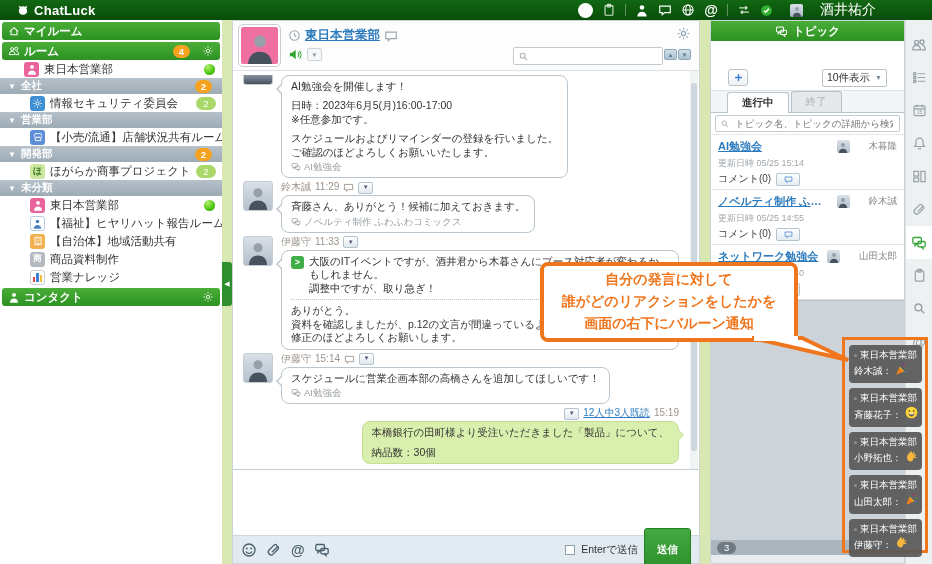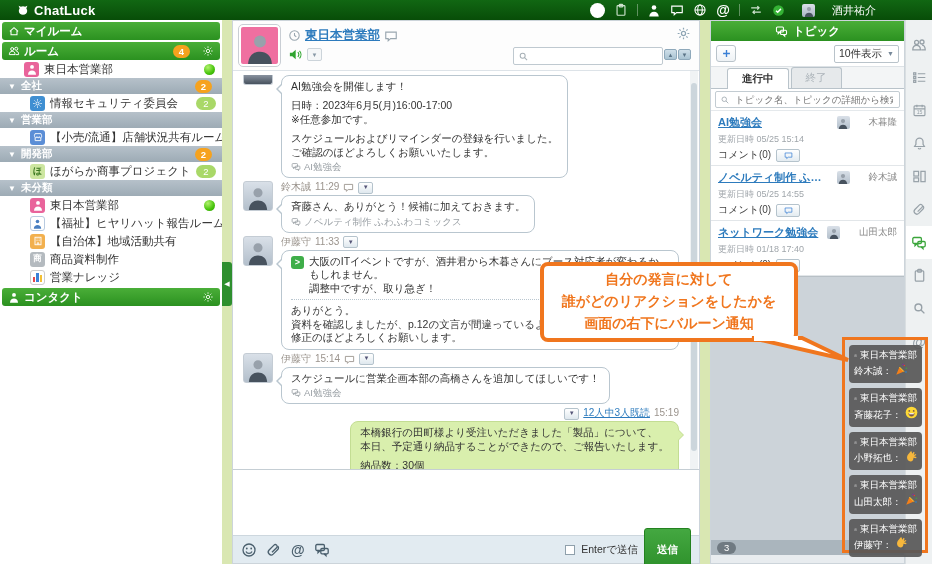--- a/index.html
+++ b/index.html
@@ -9,21 +9,21 @@
 
   
   .topbar{position:absolute;left:0;top:0;width:932px;height:20px;
           background:linear-gradient(#116713,#084d08);display:flex;align-items:center;
           padding:0 16px;color:#fff;z-index:5;}
   .logo{display:flex;align-items:center;gap:4px;font-weight:bold;font-size:13px;letter-spacing:.3px;}
   .tb-icons{margin-left:auto;display:flex;align-items:center;gap:9px;margin-right:40px;}
   .tb-ic{color:#cfe3cf;display:flex;align-items:center;}
   .tb-ic.bright{color:#fff;}
   .tb-sep{width:1px;height:12px;background:rgba(255,255,255,.35);}
-  .tb-user{display:flex;align-items:center;gap:17px;font-size:11px;color:#fff;}
+  .tb-user{display:flex;align-items:center;gap:17px;font-size:14px;color:#fff;}
   .tb-avatar{width:13px;height:13px;border-radius:2px;background:linear-gradient(#d9e0e8,#aab6c4);
              display:flex;align-items:flex-end;justify-content:center;overflow:hidden;}
   .search-circle{width:15px;height:15px;background:#fff;border-radius:50%;color:#2b6b2b;
                  display:flex;align-items:center;justify-content:center;}
 
   
   .sidebar{position:absolute;left:0;top:20px;width:222px;height:544px;background:#fff;}
   .green-bar{height:18px;margin:2px 2px 0 2px;background:linear-gradient(#4aae38,#2b9120);
              border-radius:3px;color:#fff;display:flex;align-items:center;gap:4px;
              padding:0 6px;font-weight:bold;font-size:11.5px;}
@@ -119,21 +119,21 @@
   .cbx{width:10px;height:10px;border:1px solid #8fa0ab;background:#fff;display:inline-block;}
   .send-btn{background:linear-gradient(#44a841,#2c8f29);color:#fff;font-weight:bold;font-size:10.5px;
             border:1px solid #23821f;border-radius:3px;padding:14px 12px;}
   .at-glyph{font-size:14px;font-weight:bold;line-height:1;}
 
   
   .topics{position:absolute;left:710px;top:20px;width:195px;height:544px;background:#fff;
           display:flex;flex-direction:column;border:1px solid #ccd4da;}
   .tp-header{height:20px;flex:none;background:linear-gradient(#4aae38,#2b9120);color:#fff;display:flex;
              align-items:center;gap:5px;padding:0 6px;font-weight:bold;font-size:11.5px;justify-content:center;}
-  .tp-toolbar{height:26px;flex:none;display:flex;align-items:center;padding:0 5px;border-bottom:1px solid #dde2e6;}
+  .tp-toolbar{height:26px;flex:none;display:flex;align-items:center;padding:0 17px;border-bottom:1px solid #dde2e6;margin-top:24px;}
   .plus-btn{width:20px;height:17px;border:1px solid #b9c3ca;border-radius:3px;background:linear-gradient(#fff,#eef2f5);
             color:#3a7fd5;display:flex;align-items:center;justify-content:center;}
   .count-select{margin-left:auto;border:1px solid #b9c3ca;border-radius:2px;background:#fff;font-size:10.5px;
             color:#333;padding:1px 4px;display:flex;align-items:center;gap:5px;}
   .tp-tabs{height:22px;flex:none;display:flex;align-items:flex-end;background:#f3f5f6;padding:0 16px;
            border-bottom:1px solid #b9c3ca;gap:2px;}
   .tab{padding:3px 14px;font-size:10.5px;border:1px solid #b9c3ca;border-bottom:none;border-radius:3px 3px 0 0;}
   .tab.active{background:#fff;font-weight:bold;color:#333;position:relative;top:1px;}
   .tab.inactive{background:#e6e9eb;color:#aab2b8;}
   .tp-search{height:22px;flex:none;display:flex;align-items:center;padding:2px 4px;border-bottom:1px solid #e5e9ec;}
@@ -622,21 +622,20 @@
 
       <div class="msg own">
         <div class="own-wrap">
           <div class="read-row">
             <span class="dd-btn">▼</span>
             <span class="read-link">12人中3人既読</span>
             <span class="read-time">15:19</span>
           </div>
           <div class="bubble own-b">
             <div class="line">本橋銀行の田町様より受注いただきました「製品」について、</div>
-            <div class="line">本日、予定通り納品することができたので、ご報告いたします。</div>
             <div class="line"></div>
             <div class="line">納品数：30個</div>
 
           </div>
 
         </div>
       </div>
 
       <div class="scrollbar">
           <div class="scroll-thumb"></div>

